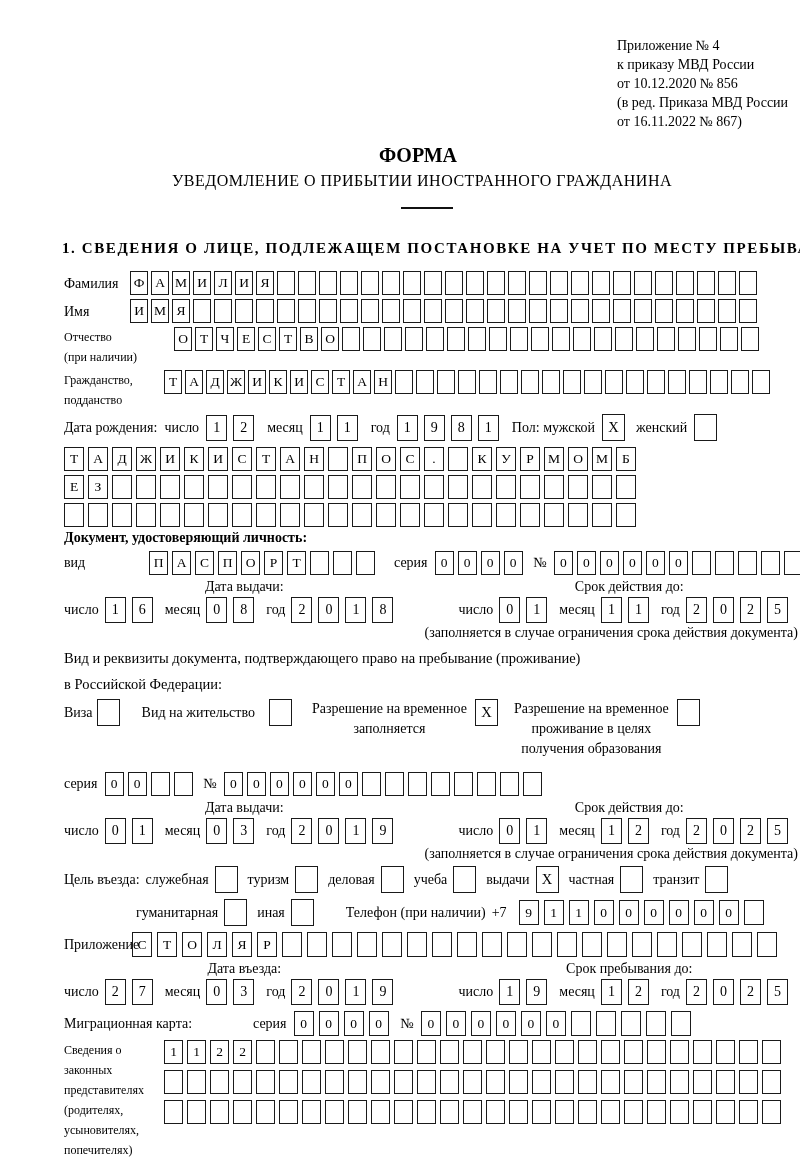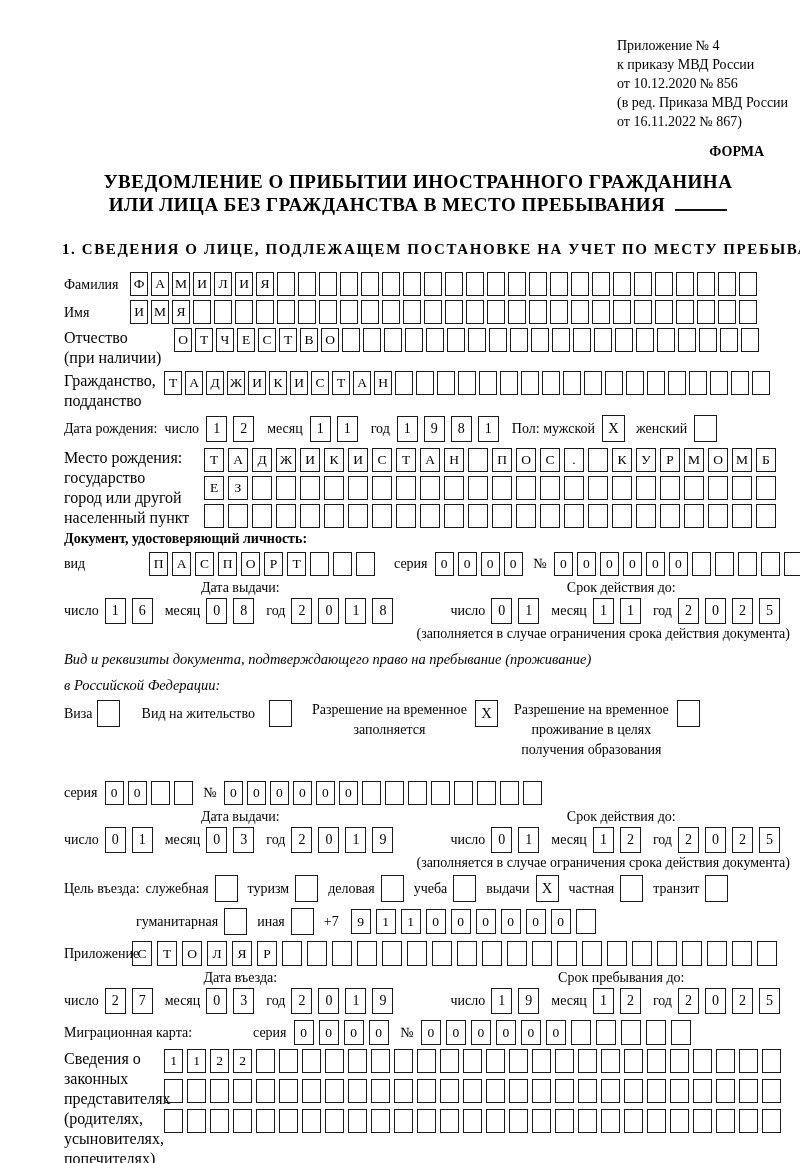--- a/index.html
+++ b/index.html
@@ -1,37 +1,37 @@
 <!DOCTYPE html>
 <html lang="ru"><head>
 <meta charset="utf-8">
 <style>
   * { box-sizing: border-box; margin: 0; padding: 0; }
   html, body { background: #fff; }
   .page {
     width: 800px; height: 1163px;
     background: #fff; color: #000;
     font-family: "Liberation Serif", "DejaVu Serif", serif;
-    padding: 36px 8px 0 64px;
+    padding: 36px 0 0 64px;
     overflow: hidden;
     position: relative;
   }
   
   .hdr { margin-left: 553px; font-size: 14px; line-height: 19px; }
   .hdr .amend { }
-  .forma { text-align: right; padding-right: 28px; font-weight: bold; font-size: 14px; margin-top: 13px; }
+  .forma { text-align: center; padding-right: 28px; font-weight: bold; font-size: 20px; margin-top: 13px; }
   
-  .title { text-align: center; font-weight: bold; font-size: 19px; line-height: 23px; margin-top: 10px; letter-spacing: .5px; margin-left: -20px; }
+  .title { text-align: center; font-weight: normal; font-size: 16px; line-height: 23px; margin-top: 2px; letter-spacing: .5px; margin-left: -20px; }
   .blank { display: inline-block; width: 52px; border-bottom: 2px solid #111; height: 14px; margin-left: 10px; }
   .sec1 { font-weight: bold; font-size: 15px; letter-spacing: 1.6px; margin-top: 25px; margin-left: -2px; white-space: nowrap; }
   
   .form { margin-top: 14px; font-size: 14px; }
   .row { display: flex; align-items: flex-start; margin-bottom: 3px; }
   .lbl { font-size: 14px; line-height: 25px; flex: 0 0 auto; }
-  .lbl2 { font-size: 16px; line-height: 20px; }
+  .lbl2 { font-size: 12px; line-height: 20px; }
   .cells { display: flex; flex: 0 0 auto; }
   .c {
     flex: 0 0 auto; width: 19px; height: 24px;
     border: 1.6px solid #1a1a1a; margin-right: 2px;
     display: flex; align-items: center; justify-content: center;
     font-size: 13.5px;
   }
   .p21 .c { width: 18px; margin-right: 3px; }
   .p24 .c { width: 20px; margin-right: 4px; }
   .p23 .c { width: 19px; margin-right: 4px; }
@@ -50,23 +50,23 @@
   
   .datepair { display: flex; margin-top: 4px; }
   .dg-head { text-align: center; font-size: 14px; margin-bottom: 2px; }
   .dg-line { display: flex; align-items: center; }
   .dg-line .lbl { margin-right: 6px; line-height: 26px; }
   .dg-line .cells { margin-right: 6px; }
   .dg-left { width: 372px; }
   .dg-right { margin-left: 34px; }
   .note { text-align: right; font-size: 14px; margin: 2px 2px 4px 0; }
   .center-bold { font-weight: bold; font-size: 14px; margin: 3px 40px 4px 0; }
-  .intro { font-size: 14.5px; line-height: 26px; font-style: italic; }
+  .intro { font-size: 14.5px; line-height: 26px; }
   
-  .opts { display: flex; align-items: flex-start; margin-top: 2px; margin-bottom: 20px; }
+  .opts { display: flex; align-items: flex-start; margin-top: 2px; margin-bottom: 12px; }
   .opt { display: flex; align-items: flex-start; }
   .opt .ol { text-align: center; font-size: 14px; line-height: 20px; }
   .opt .cb { margin-left: 8px; }
   
   .visitline { display: flex; align-items: center; margin-bottom: 6px; }
   .visitline .lbl { margin-right: 6px; line-height: 27px; }
   .visitline .cb { margin-right: 10px; }
   .indent { padding-left: 72px; }
   .phone-label { margin-left: 22px; margin-right: 18px; }
 </style>
@@ -79,21 +79,21 @@
     <div>Приложение № 4</div>
     <div>к приказу МВД России</div>
     <div>от 10.12.2020 № 856</div>
     <div class="amend">(в ред. Приказа МВД России</div>
     <div>от 16.11.2022 № 867)</div>
   </div>
   <div class="forma">ФОРМА</div>
 
   <div class="title">
     <div>УВЕДОМЛЕНИЕ О ПРИБЫТИИ ИНОСТРАННОГО ГРАЖДАНИНА</div>
-    <div><span>ИЛИ ЛИЦА БЕЗ ГРАЖДАНСТВА В МЕСТО ПРЕБЫВАНИЯ</span><span class="blank"></span></div>
+    <div><span class="blank"></span></div>
   </div>
 
   <div class="sec1">1. СВЕДЕНИЯ О ЛИЦЕ, ПОДЛЕЖАЩЕМ ПОСТАНОВКЕ НА УЧЕТ ПО МЕСТУ ПРЕБЫВАНИЯ</div>
 
   <div class="form">
 
     <div class="row">
       <span class="lbl w66">Фамилия</span>
       <span class="cells p21">
           <span class="c">Ф</span>
@@ -259,26 +259,20 @@
           <span class="c">8</span>
           <span class="c">1</span>
         </span>
       <span class="lbl">Пол: мужской</span>
       <span class="cb">X</span>
       <span class="lbl" style="margin-left:4px">женский</span>
       <span class="cb"></span>
     </div>
 
     <div class="row">
-      <span class="stack w140">
-        <span class="lbl2">Место рождения:</span>
-        <span class="lbl2">государство</span>
-        <span class="lbl2">город или другой</span>
-        <span class="lbl2">населенный пункт</span>
-      </span>
       <span class="stack">
         <span class="cells p24" style="margin-bottom:4px">
             <span class="c">Т</span>
             <span class="c">А</span>
             <span class="c">Д</span>
             <span class="c">Ж</span>
             <span class="c">И</span>
             <span class="c">К</span>
             <span class="c">И</span>
             <span class="c">С</span>
@@ -560,20 +554,21 @@
       <span class="lbl">частная</span>
       <span class="cb"></span>
       <span class="lbl">транзит</span>
       <span class="cb"></span>
     </div>
     <div class="visitline indent">
       <span class="lbl">гуманитарная</span>
       <span class="cb"></span>
       <span class="lbl">иная</span>
       <span class="cb"></span>
+      <span class="lbl phone-label">Телефон (при наличии)</span>
       <span class="lbl">+7</span>
       <span class="cells p25" style="margin-left:6px">
           <span class="c">9</span>
           <span class="c">1</span>
           <span class="c">1</span>
           <span class="c">0</span>
           <span class="c">0</span>
           <span class="c">0</span>
           <span class="c">0</span>
           <span class="c">0</span>

